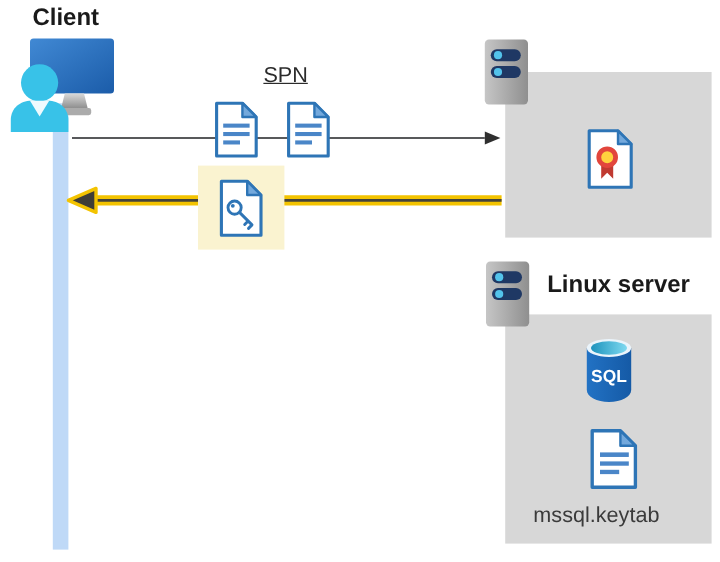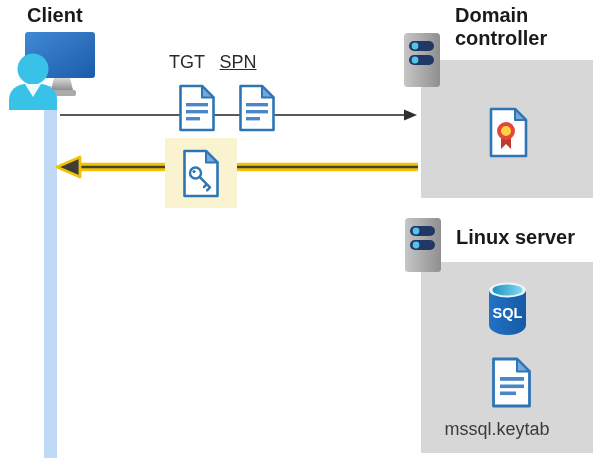--- a/index.html
+++ b/index.html
@@ -60,21 +60,20 @@
   <div class="abs" id="lifeline"></div>
 
   <svg class="abs" id="arrow-layer" width="600" height="468" viewBox="0 0 600 468">
     <line x1="60" y1="115" x2="404" y2="115" stroke="#58595b" stroke-width="1.8"></line>
     <polygon points="404,109.5 417,115 404,120.5" fill="#2f2f2f"></polygon>
     <line x1="76" y1="167" x2="418" y2="167" stroke="#f3c300" stroke-width="8.5"></line>
     <line x1="78" y1="167" x2="418" y2="167" stroke="#44433b" stroke-width="2.4"></line>
     <polygon points="57,167 80,157 80,177" fill="#3e3d37" stroke="#f3c300" stroke-width="2.8" stroke-linejoin="round"></polygon>
   </svg>
 
-  <div class="abs small-label" id="tgt-label">TGT</div>
   <div class="abs small-label" id="spn-label">SPN</div>
 
   <svg class="abs" id="tgt-doc" width="38" height="48" viewBox="0 0 38 48">
     <path d="M2.5,2 H24 L35.5,13.5 V46 H2.5 Z" fill="#ffffff" stroke="#2e75b6" stroke-width="2.6" stroke-linejoin="round"></path>
     <path d="M24,2 V13.5 H35.5 Z" fill="#74a9dc" stroke="#2e75b6" stroke-width="2" stroke-linejoin="round"></path>
     <rect x="8" y="19" width="22" height="3.4" fill="#4a86c8"></rect>
     <rect x="8" y="26" width="22" height="3.4" fill="#4a86c8"></rect>
     <rect x="8" y="33" width="14" height="3.4" fill="#4a86c8"></rect>
   </svg>
 
@@ -89,21 +88,20 @@
   <div class="abs" id="highlight-box"></div>
 
   <svg class="abs" id="key-doc" width="38" height="49" viewBox="0 0 38 49">
     <path d="M2.5,2 H24 L35.5,13.5 V47 H2.5 Z" fill="#ffffff" stroke="#2e75b6" stroke-width="2.6" stroke-linejoin="round"></path>
     <path d="M24,2 V13.5 H35.5 Z" fill="#74a9dc" stroke="#2e75b6" stroke-width="2" stroke-linejoin="round"></path>
     <circle cx="13.5" cy="24" r="5.5" fill="none" stroke="#2e75b6" stroke-width="2.4"></circle>
     <circle cx="12" cy="22.5" r="1.6" fill="#2e75b6"></circle>
     <path d="M17.8,28.2 L28,38.4 M24.8,35.2 L21.9,38.1 M28,38.4 L25.1,41.3" fill="none" stroke="#2e75b6" stroke-width="2.4" stroke-linecap="round"></path>
   </svg>
 
-  <div class="abs title" id="dc-label">Domain controller</div>
   <div class="abs" id="dc-box"></div>
 
   <svg class="abs" id="dc-server-icon" width="38" height="56" viewBox="0 0 38 56">
     <defs>
       <linearGradient id="gradSrv1" x1="0" y1="0" x2="1" y2="0">
         <stop offset="0" stop-color="#c6c6c6"></stop>
           <stop offset="1" stop-color="#8f8f8f"></stop>
       </linearGradient>
     </defs>
     <rect x="1" y="1" width="36" height="54" rx="3.5" fill="url(#gradSrv1)"></rect>

